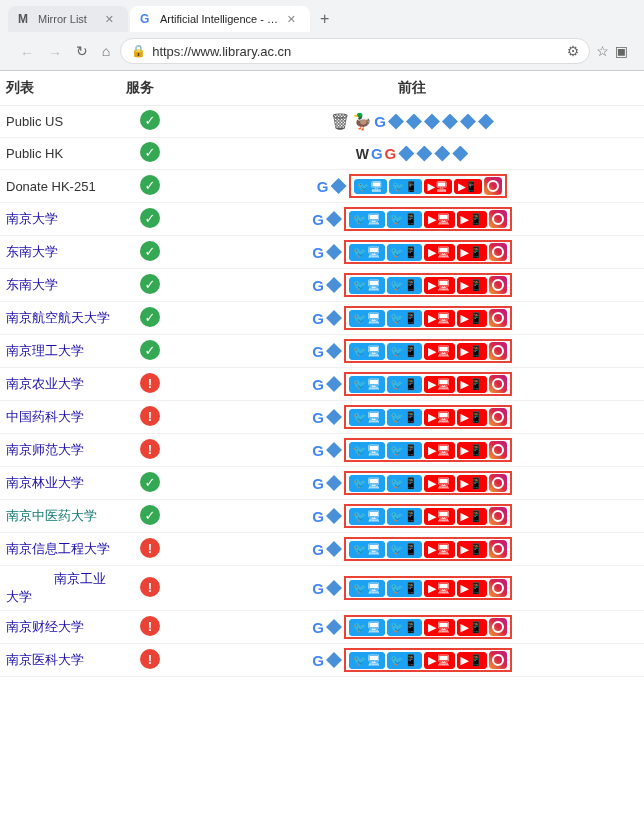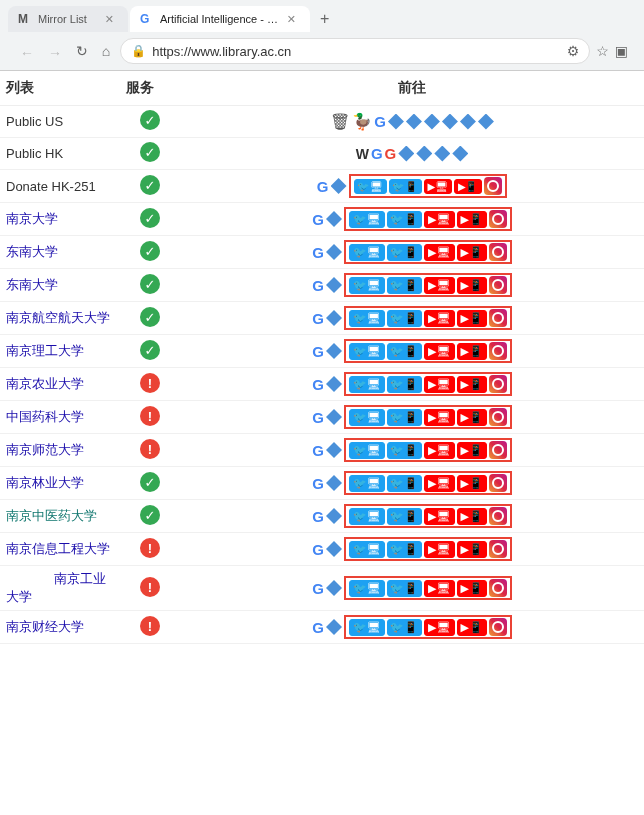--- a/index.html
+++ b/index.html
@@ -543,17 +543,34 @@
         <div style="border:2px solid #ea4335; display:inline-flex; align-items:center; gap:2px; padding:1px 3px;">
           <span class="twitter-combo" style="font-size:11px;">🐦🖥</span>
           <span class="twitter-combo" style="font-size:11px;">🐦📱</span>
           <span class="youtube-combo" style="font-size:11px;">▶🖥</span>
           <span class="youtube-combo" style="font-size:11px;">▶📱</span>
           <span class="instagram-icon"></span>
         </div>
       </div>
     </td>
   </tr>
+        <tr>
+    <td><span style="color:#1a0dab;">南京医科大学</span></td>
+    <td class="col-fuwu"><span class="red-exclaim"></span></td>
+    <td>
+      <div class="qianwang-cell">
+        <span style="font-weight:bold;font-size:15px;color:#4285f4;">G</span>
+        <span class="blue-diamond"></span>
+        <div style="border:2px solid #ea4335; display:inline-flex; align-items:center; gap:2px; padding:1px 3px;">
+          <span class="twitter-combo" style="font-size:11px;">🐦🖥</span>
+          <span class="twitter-combo" style="font-size:11px;">🐦📱</span>
+          <span class="youtube-combo" style="font-size:11px;">▶🖥</span>
+          <span class="youtube-combo" style="font-size:11px;">▶📱</span>
+          <span class="instagram-icon"></span>
+        </div>
+      </div>
+    </td>
+  </tr>
       </tbody>
   </table>
 
   <div id="uni-rows-container"></div>
 </div>
 
 </body></html>

